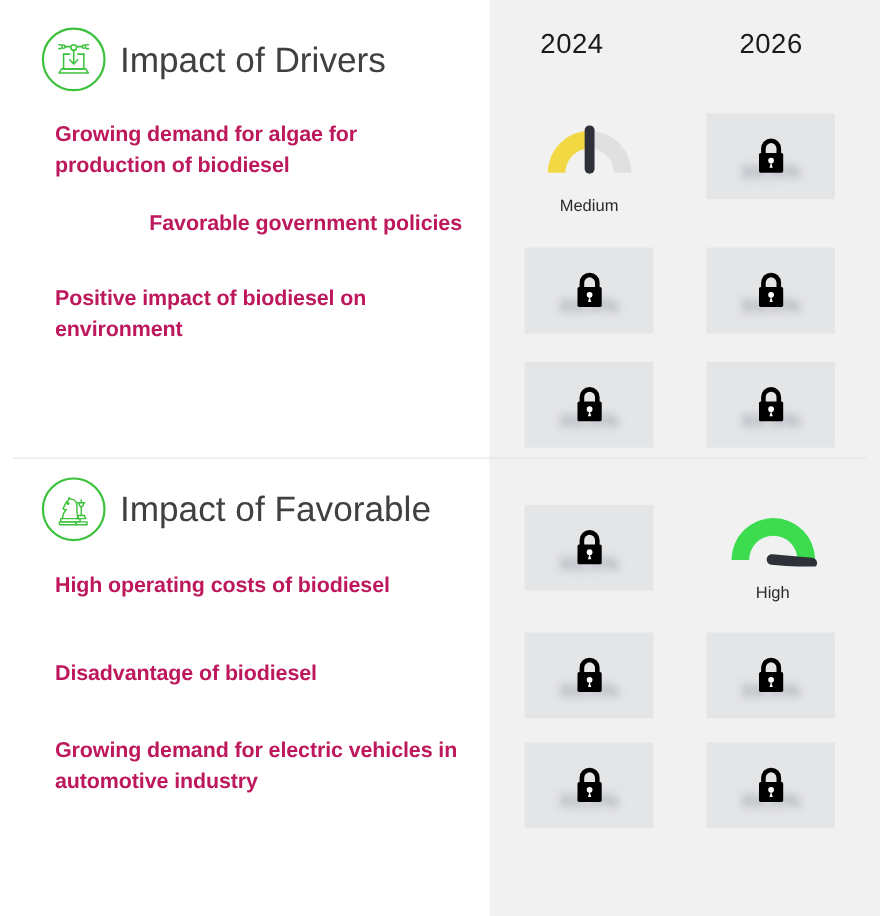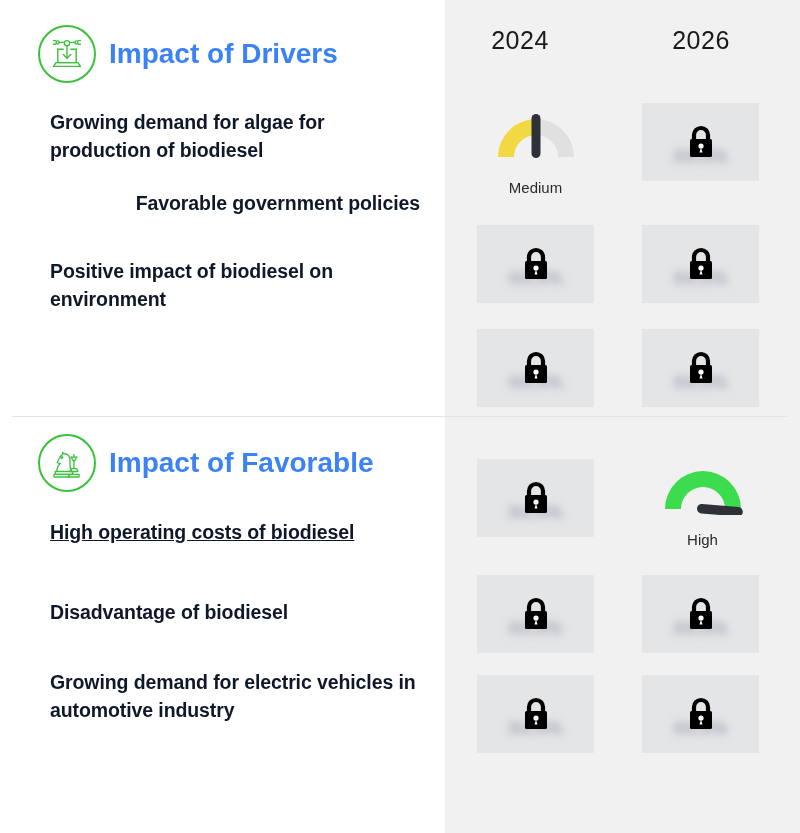--- a/index.html
+++ b/index.html
@@ -71,35 +71,35 @@
     border-radius: 50%;
     box-sizing: border-box;
     display: flex;
     align-items: center;
     justify-content: center;
     flex: none;
   }
   .icon-circle svg { display: block; }
 
   .sec-title {
-    font-size: 28px;
-    font-weight: 700;
-    color: #3b82f6;
+    font-size: 32px;
+    font-weight: 400;
+    color: #404040;
     white-space: nowrap;
     line-height: 1;
   }
 
   
   .item {
     position: absolute;
     left: 50px;
     width: 370px;
     font-size: 19.5px;
     font-weight: 700;
-    color: #0f172a;
+    color: #be185d;
     line-height: 28px;
     letter-spacing: -0.1px;
   }
 
   
   .cell {
     position: absolute;
     width: 117px;
     height: 78px;
   }
@@ -257,21 +257,21 @@
         <path d="M22.6 12.1c0 2 .9 3.2 2.3 4 1.4-.8 2.3-2 2.3-4"></path>
         <path d="M24.9 16.1v7.6"></path>
         <path d="M22 23.7h5.8l1.1 2.8h-8Z"></path>
         <path d="M19.9 29.4h10.2v2.6H19.9Z"></path>
         <path d="M5 32h15v-2.6H5Z"></path>
       </svg>
     </div>
     <div class="sec-title">Impact of Favorable</div>
   </div>
 
-  <div class="item" style="top:518px;text-decoration:underline;">High operating costs of biodiesel</div>
+  <div class="item" style="top:518px;">High operating costs of biodiesel</div>
   <div class="item" style="top:598px;">Disadvantage of biodiesel</div>
   <div class="item" style="top:668px;">Growing demand for electric vehicles in automotive industry</div>
 
   <div class="cell locked" style="left:477px; top:459px;">
     <div class="blur-text">XX.X%</div>
     <svg class="lock-glyph" width="34" height="40" viewBox="0 0 34 40">
       <path d="M10 18v-5a7 7 0 0 1 14 0v5" fill="none" stroke="#000" stroke-width="4.2"></path>
       <rect x="6" y="17" width="22" height="18" rx="1.5" fill="#000"></rect>
       <circle cx="17" cy="24" r="2.6" fill="#fff"></circle>
       <path d="M17 25.5l1.5 5h-3Z" fill="#fff"></path>

